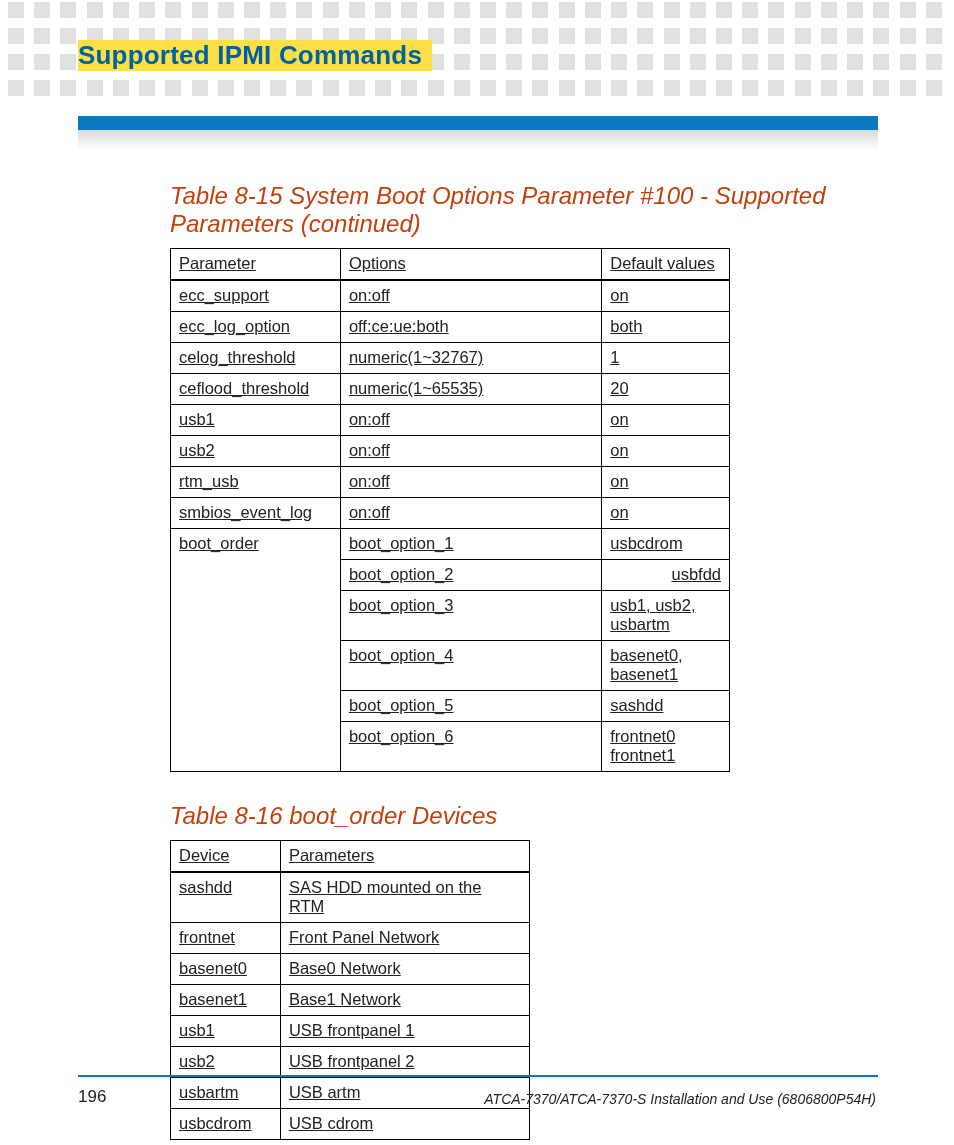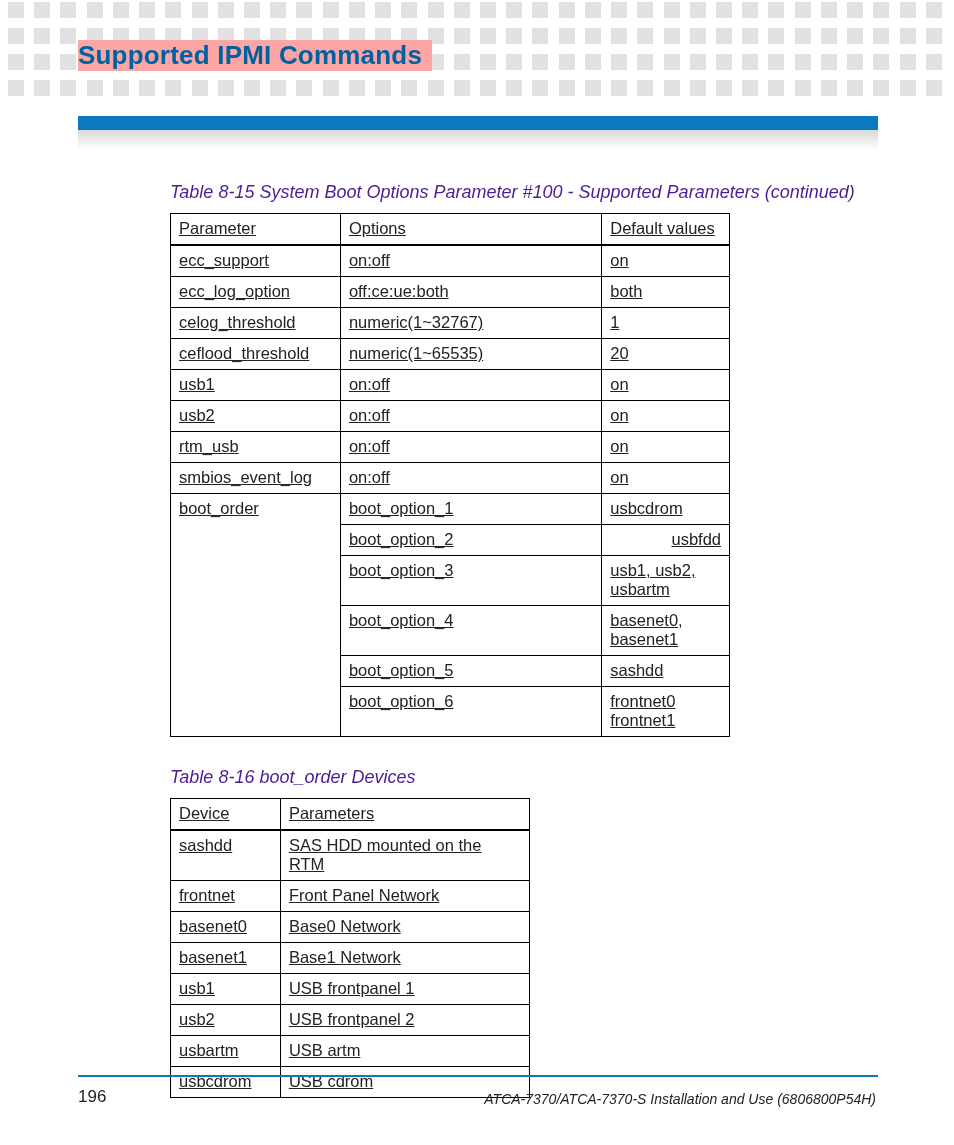--- a/index.html
+++ b/index.html
@@ -5,31 +5,31 @@
   * { box-sizing: border-box; margin: 0; padding: 0; }
   html, body { width: 954px; height: 1145px; background: #fff; font-family: "Segoe UI", "Myriad Pro", Arial, sans-serif; color: #222; }
   .page { position: relative; width: 954px; height: 1145px; }
 
   
   .dots { position: absolute; top: 0; left: 0; width: 954px; height: 98px; overflow: hidden; }
   .dots-grid { display: grid; grid-template-columns: repeat(36, 1fr); grid-auto-rows: 20px; gap: 6px 6px; padding: 2px 8px; }
   .sq { width: 16px; height: 16px; background: #e1e1e1; }
 
   
-  .hdr-title { position: absolute; top: 40px; left: 78px; background: #fca5a5; padding: 0 10px 0 0; font-weight: 700; font-size: 26px; color: #0061a1; letter-spacing: 0.2px; }
+  .hdr-title { position: absolute; top: 40px; left: 78px; background: #fde047; padding: 0 10px 0 0; font-weight: 700; font-size: 26px; color: #0061a1; letter-spacing: 0.2px; }
 
   
   .rule { position: absolute; top: 116px; left: 78px; width: 800px; }
   .rule-bar { height: 14px; background: #0b79bd; }
   .rule-shadow { height: 20px; background: linear-gradient(to bottom, #d9d9d9 0%, #fff 100%); }
 
   
   .content { position: absolute; top: 182px; left: 168px; width: 712px; }
 
-  .tbl-caption { color: #4c1d95; font-style: italic; font-size: 18px; margin-bottom: 10px; margin-left: 2px; }
+  .tbl-caption { color: #c2410c; font-style: italic; font-size: 24px; margin-bottom: 10px; margin-left: 2px; }
 
   table { border-collapse: collapse; font-size: 16.5px; color: #222; }
   th, td { border: 1px solid #000; padding: 5px 8px 6px 8px; text-align: left; vertical-align: top; font-weight: 400; text-decoration: underline; }
   thead tr { border-bottom: 2px solid #000; }
   thead th { font-weight: 400; }
 
   
   .t1 { width: 560px; margin-left: 2px; }
   .t1 col.c1 { width: 170px; }
   .t1 col.c2 { width: 262px; }

